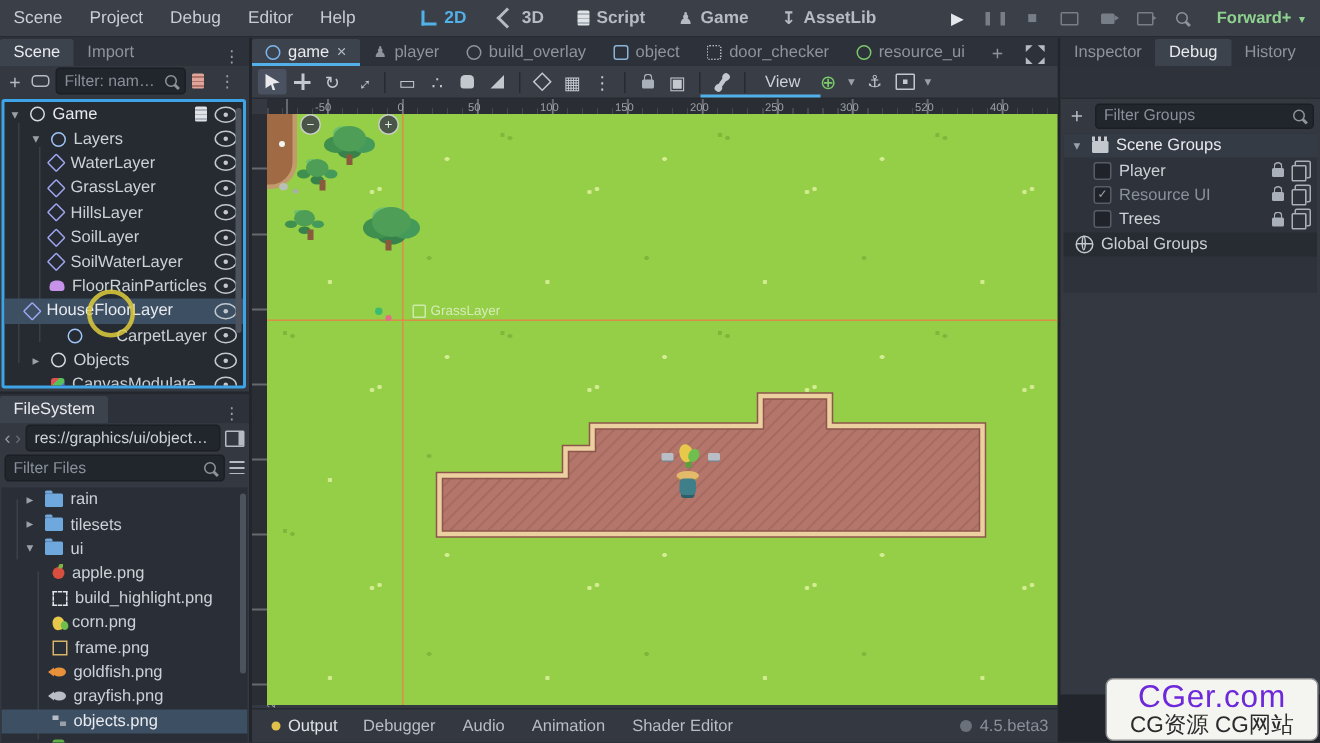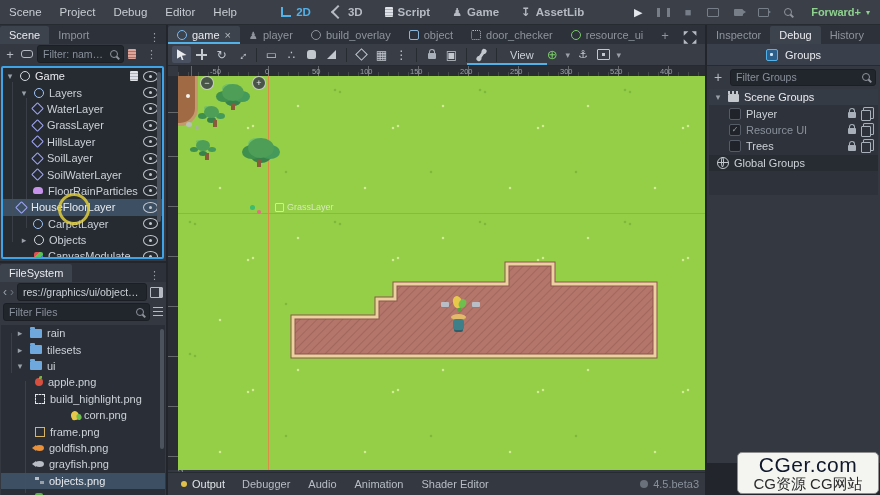--- a/index.html
+++ b/index.html
@@ -121,21 +121,21 @@
   .gray-tag{position:absolute;width:8px;height:5px;background:#b9bec6;border-radius:1px;box-shadow:0 1px 0 #7d8289;}
   .corn-pl{position:absolute;width:4px;height:12px;background:#57a23d;border-radius:2px;}
   .corn-pl::before{content:"";position:absolute;left:-4px;top:-4px;width:9px;height:12px;background:#e8c84a;border-radius:50% 50% 40% 40%;transform:rotate(-18deg);}
   .corn-pl::after{content:"";position:absolute;left:2px;top:-1px;width:7px;height:9px;background:#6fbf4e;border-radius:50%;transform:rotate(28deg);}
   .farmer-hat{position:absolute;width:15px;height:6px;background:#e3b96a;border-radius:50%;box-shadow:0 1px 0 #b98d45;}
   .farmer-body{position:absolute;width:11px;height:11px;background:#3f7f8a;border-radius:3px;box-shadow:0 3px 0 -1px #2d5f6b;}
   .click-ring{position:absolute;width:26px;height:26px;border:3.5px solid rgba(222,205,60,.85);border-radius:50%;z-index:30;}
 
   
   #watermark{left:737px;top:452px;width:140px;height:40px;background:#f4f4f1;border:1px solid #8d8d8d;border-radius:5px;z-index:50;display:flex;flex-direction:column;align-items:center;justify-content:center;line-height:1.05;}
-  #watermark .t1{font-size:21px;color:#0f172a;letter-spacing:0.5px;}
+  #watermark .t1{font-size:21px;color:#6d28d9;letter-spacing:0.5px;}
   #watermark .t2{font-size:15px;color:#2b2b2b;}
 
   .toolsep{width:1px;height:14px;background:#262a31;margin:0 4px;flex:none;}
   .ti{width:19px;height:17px;display:flex;align-items:center;justify-content:center;color:#c3c8cf;font-size:12px;flex:none;border-radius:2px;}
   .ti.activechip{background:#4a5160;}
   .guide{position:absolute;width:1px;background:#4a505a;opacity:.55;}
 </style>
 </head>
 <body>
 
@@ -273,21 +273,21 @@
           <span class="eye"></span>
         </span>
     </div>
     <div class="trow selected" style="padding-left:14px;">
       <span class="tilemap"></span>
       <span class="lbl white">HouseFloorLayer</span>
       <span class="rgt">
           <span class="eye"></span>
         </span>
     </div>
-    <div class="trow" style="padding-left:30px;">
+    <div class="trow" style="padding-left:42px;text-align:right;">
       <span class="node-circle"></span>
       <span class="lbl">CarpetLayer</span>
       <span class="rgt">
           <span class="eye"></span>
         </span>
     </div>
     <div class="trow" style="padding-left:16px;">
       <span class="chev">▸</span>
         <span class="node-circle light"></span>
       <span class="lbl">Objects</span>
@@ -350,21 +350,21 @@
       <div class="trow" style="padding-left:34px;">
         <span style="width:8px;height:8px;background:#d94f3f;border-radius:50%;position:relative;flex:none;">
             <span style="position:absolute;top:-2px;left:4px;width:3px;height:3px;background:#7cb342;border-radius:50% 0;"></span>
           </span>
         <span class="lbl">apple.png</span>
       </div>
       <div class="trow" style="padding-left:34px;">
         <span style="width:8px;height:8px;border:1.5px dashed #e4e7eb;flex:none;"></span>
         <span class="lbl">build_highlight.png</span>
       </div>
-      <div class="trow" style="padding-left:34px;margin-left:36px;">
+      <div class="trow" style="padding-left:34px;">
         <span style="width:8px;height:9px;background:#e8c84a;border-radius:50% 50% 40% 40%;position:relative;transform:rotate(-15deg);flex:none;">
             <span style="position:absolute;right:-2px;bottom:-1px;width:5px;height:6px;background:#6fbf4e;border-radius:50%;"></span>
           </span>
         <span class="lbl">corn.png</span>
       </div>
       <div class="trow" style="padding-left:34px;">
         <span style="width:8px;height:8px;border:1.5px solid #d8b36a;flex:none;"></span>
         <span class="lbl">frame.png</span>
       </div>
       <div class="trow" style="padding-left:34px;">
@@ -554,24 +554,20 @@
 
 <div id="right-dock" class="abs">
   <div class="tabrow">
     <span class="tab">Inspector</span>
     <span class="tab active">Debug</span>
     <span class="tab">History</span>
     <span class="vdots">⋮</span>
   </div>
 
   <div class="flex" style="height:21px;background:#2e333b;border-bottom:1px solid #262a31;">
-    <span class="flex" style="flex:1;justify-content:center;gap:7px;color:#e8eaee;height:100%;background:#3a404b;">
-      <span class="grp-ic"></span>
-        <span>Groups</span>
-    </span>
   </div>
 
   <div class="flex" style="height:22px;padding:0 4px;gap:5px;">
     <span class="iconbtn" style="width:14px;font-size:14px;">+</span>
     <div class="input" style="flex:1;height:15px;">
       <span style="flex:1;">Filter Groups</span>
       <span class="search-ic"></span>
     </div>
   </div>
 

